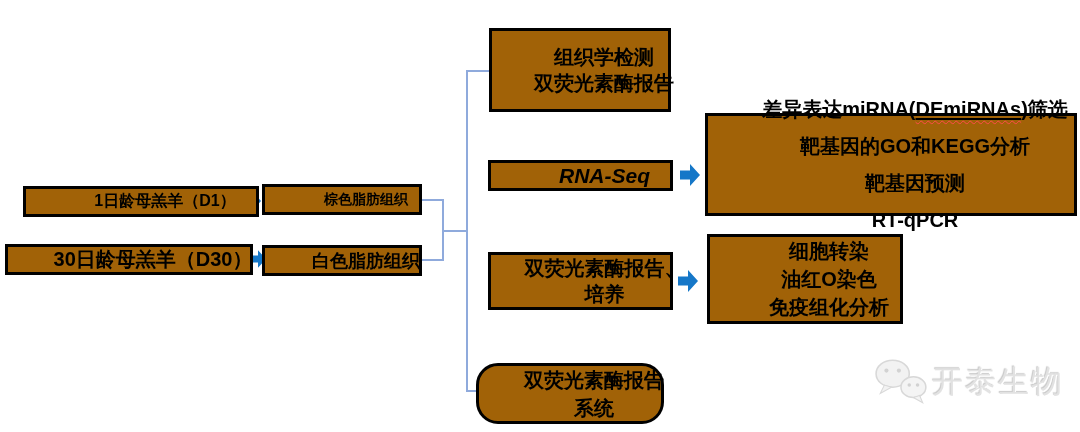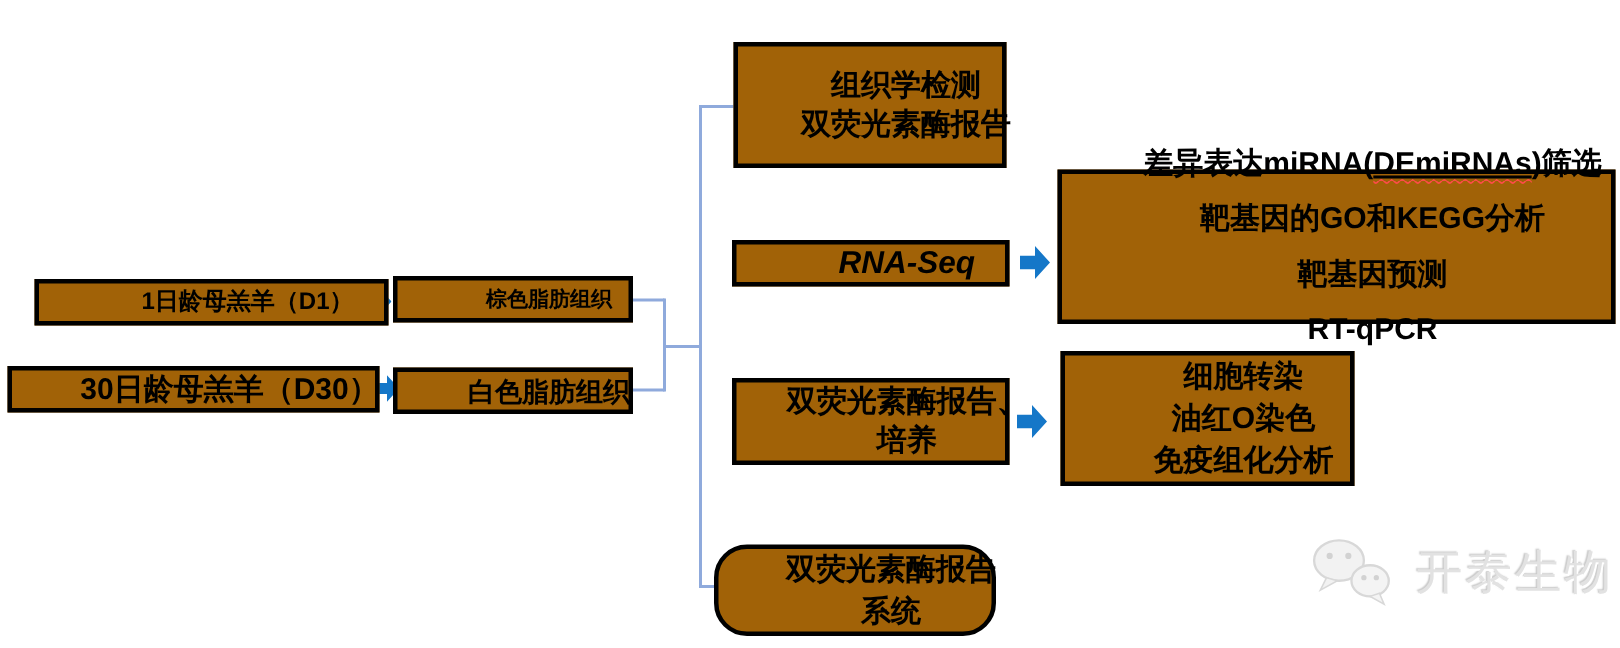--- a/index.html
+++ b/index.html
@@ -40,21 +40,21 @@
   #a-1 { left:243px; top:191px; }
   #a-2 { left:250px; top:250px; }
   #a-3 { left:680px; top:164px; }
   #a-4 { left:678px; top:270px; }
   
   .u-solid { text-decoration:underline; text-decoration-thickness:2px; text-underline-offset:2px; }
   .u-wavy  { text-decoration:underline wavy #FF4A4A; text-decoration-thickness:1px; text-underline-offset:4px; }
   
   .watermark {
     position:absolute; left:874px; top:354px; height:56px; z-index:3;
-    display:flex; align-items:center; gap:14px;
+    display:flex; align-items:center; gap:2px;
   }
   .watermark-text {
     font-size:31px; font-weight:400; letter-spacing:2px; color:#e2e2e2;
     text-shadow:1px 1px 0 #ffffff, -1px -1px 1px #c9c9c9;
     white-space:nowrap;
   }
 </style>
 </head>
 <body>
 

